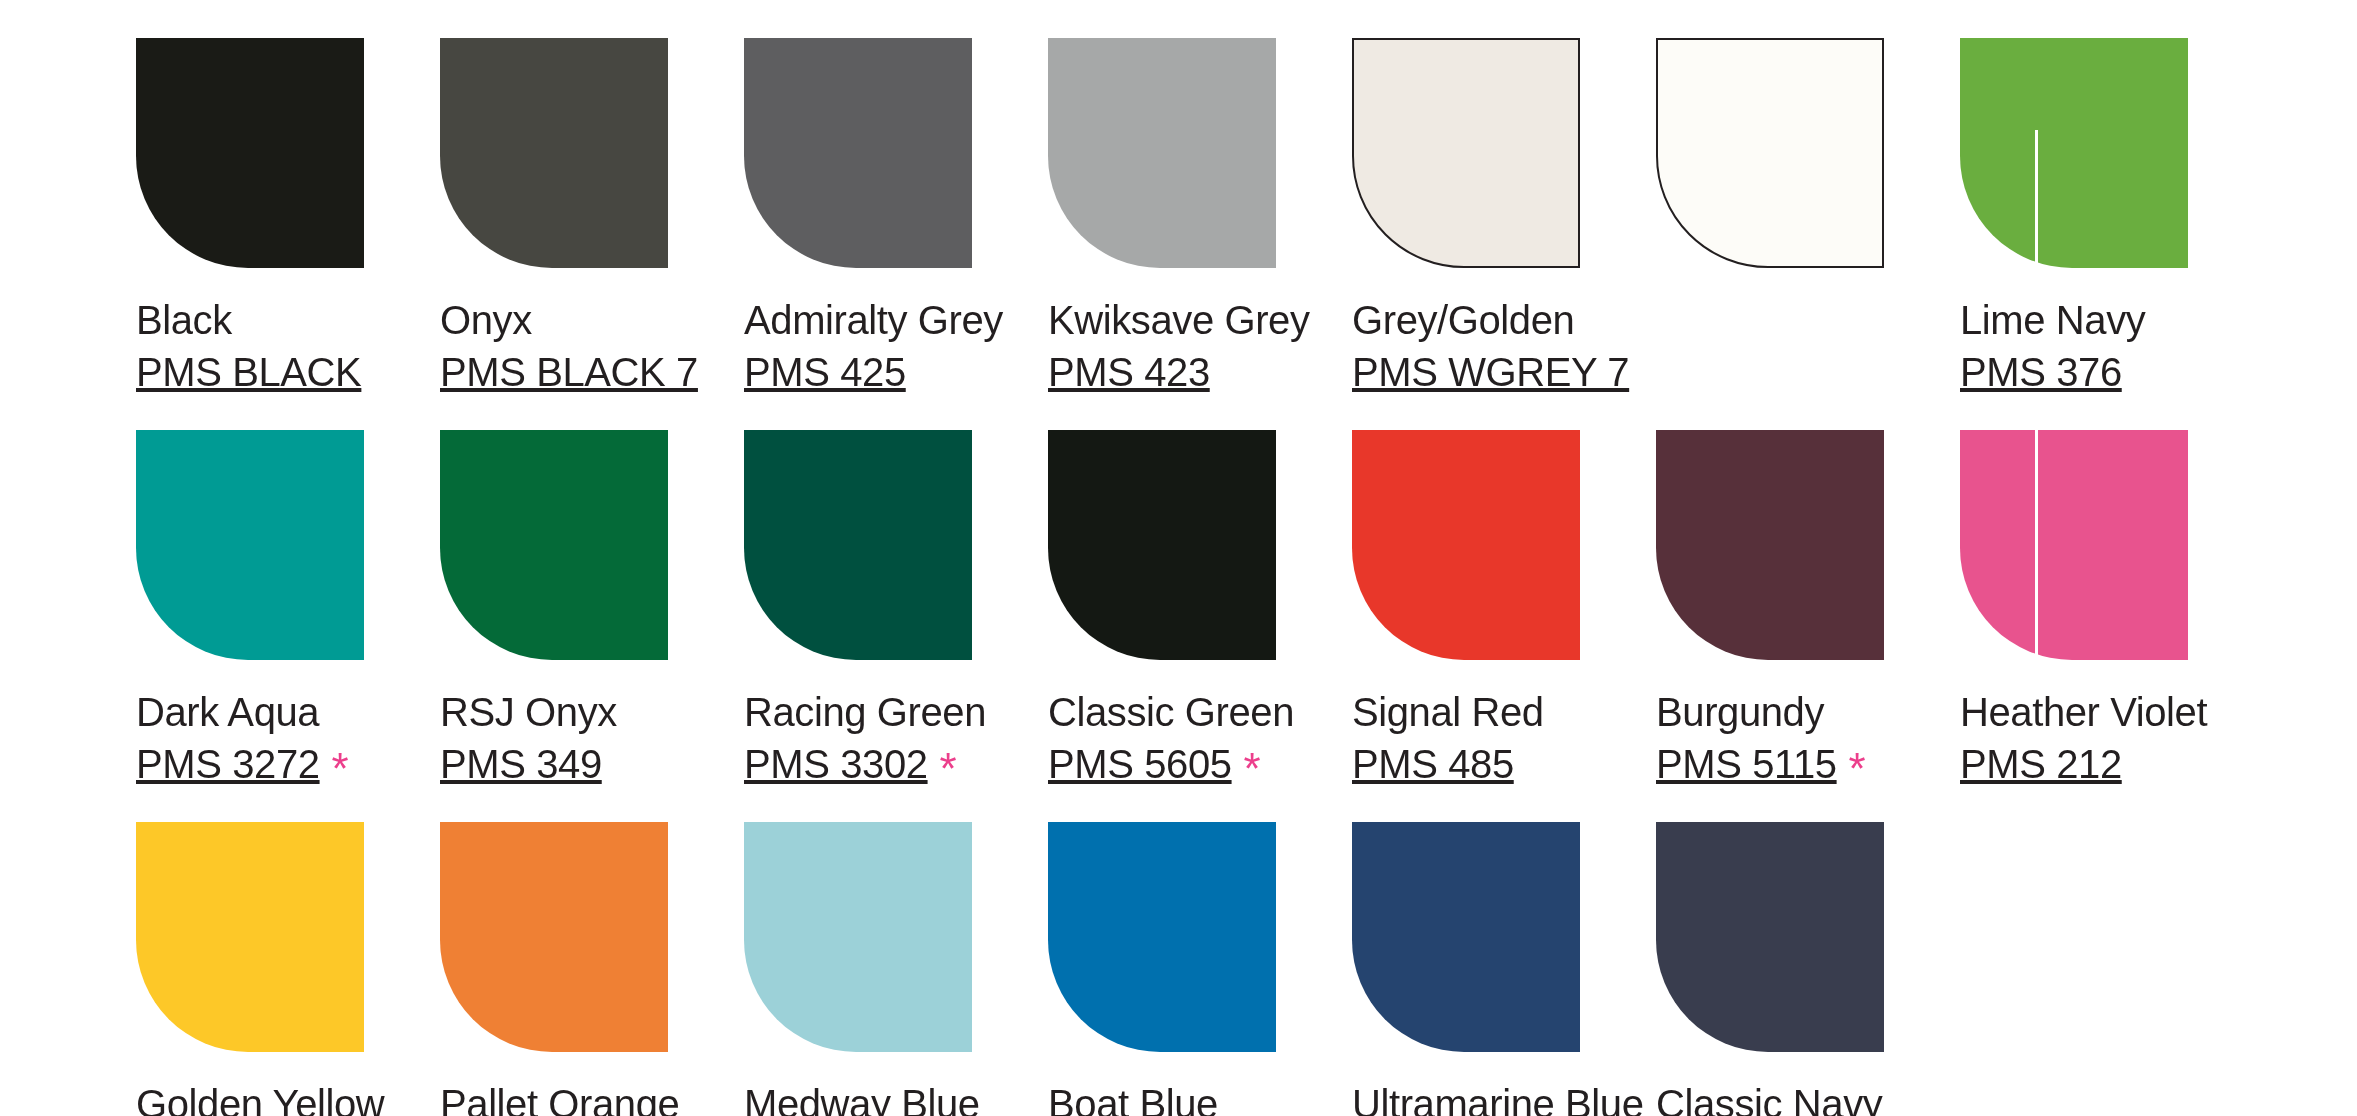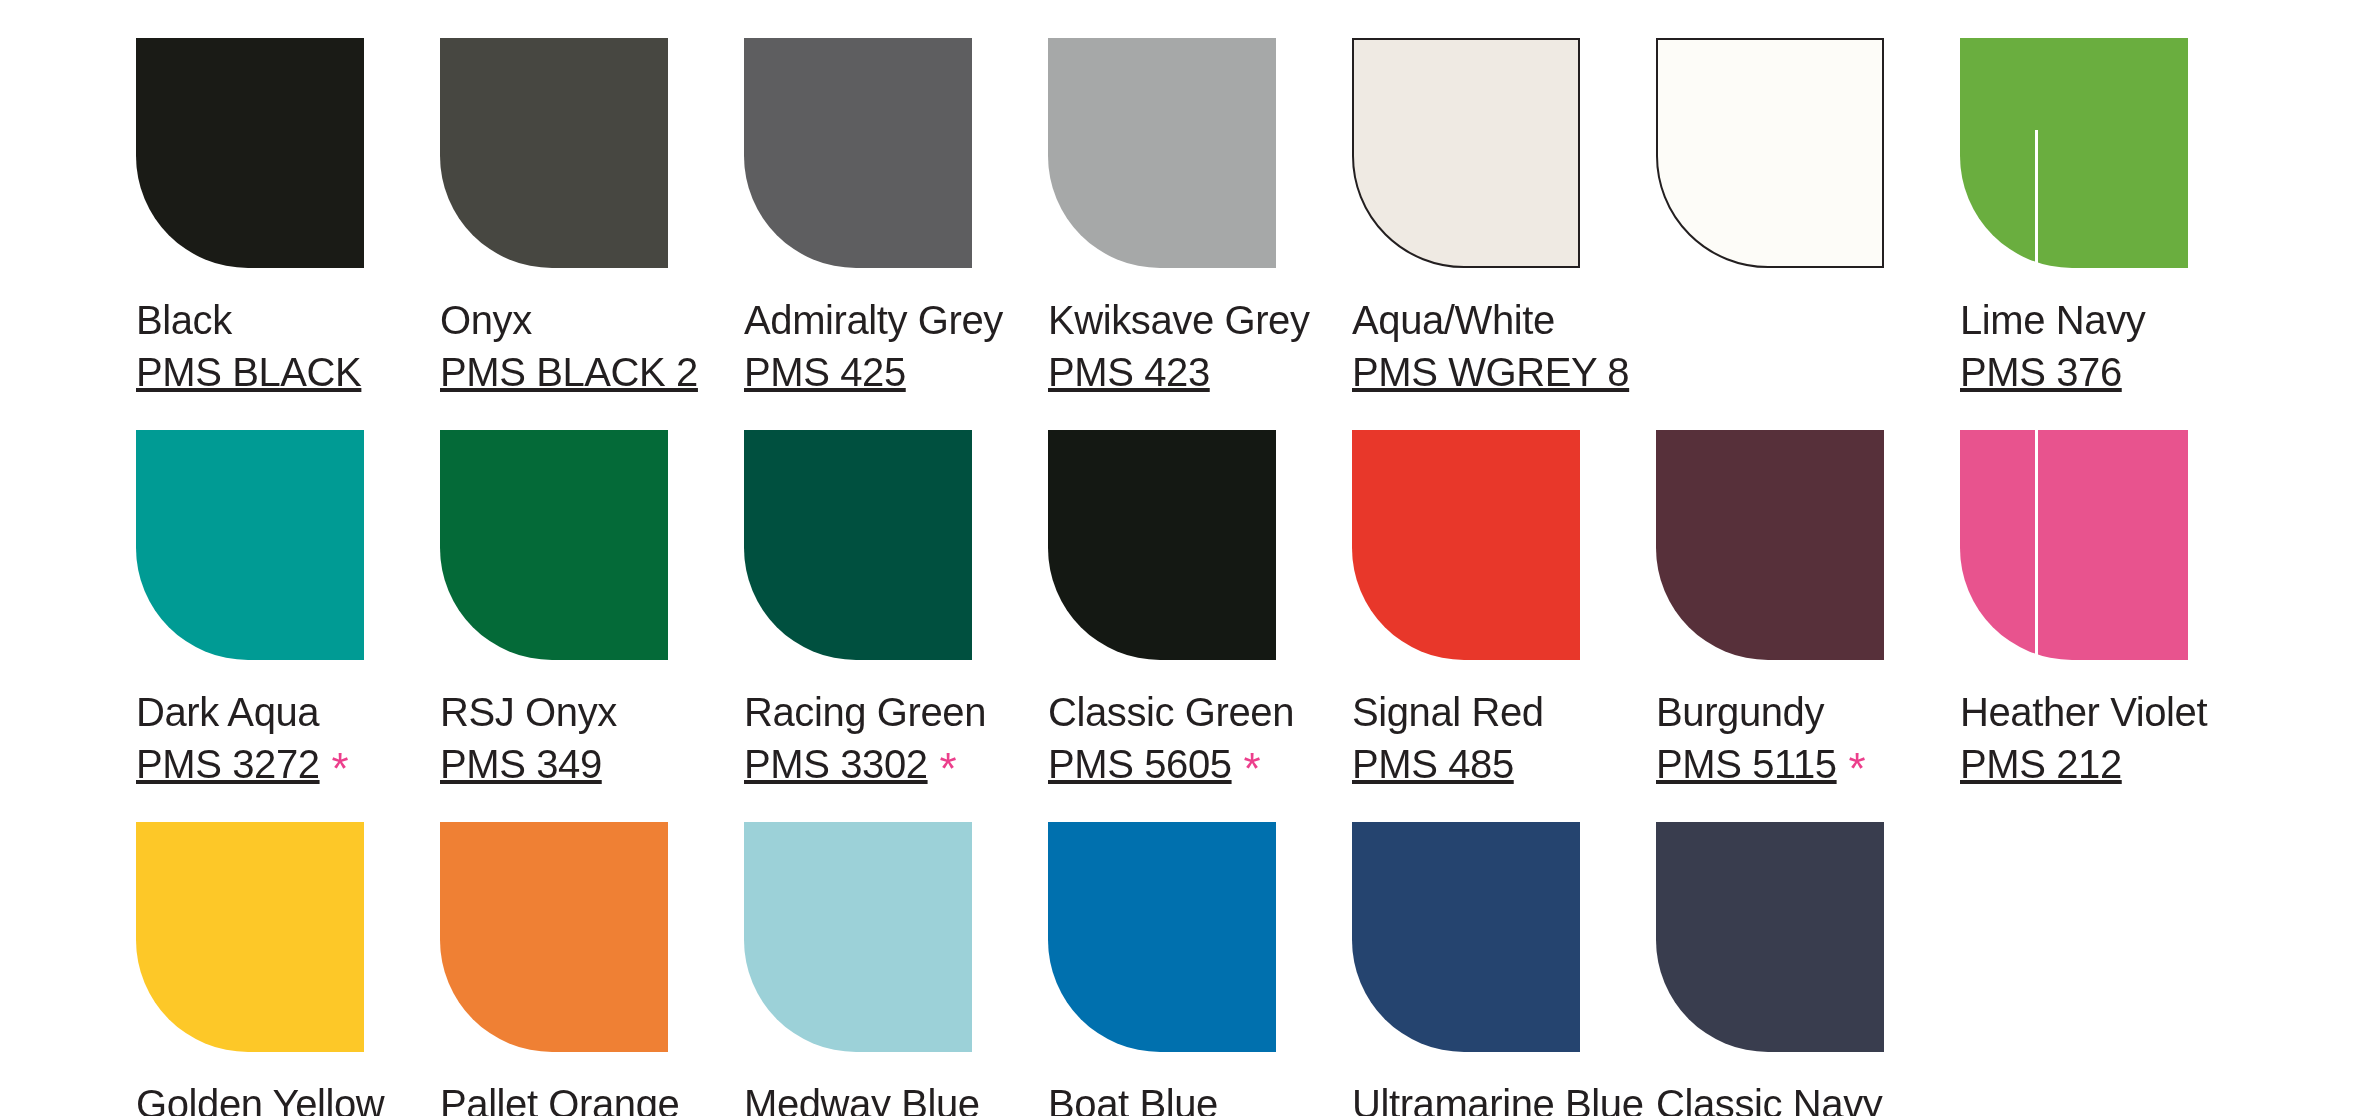--- a/index.html
+++ b/index.html
@@ -116,21 +116,21 @@
         <span class="chip-code"><span class="chip-code-text">PMS BLACK</span></span>
       </div>
     </div>
     <div class="swatch-cell">
       <div class="chip-wrap">
         <div class="chip" style="background: rgb(71, 71, 65);"></div>
 
       </div>
       <div class="chip-labels">
         <span class="chip-name">Onyx</span>
-        <span class="chip-code"><span class="chip-code-text">PMS BLACK 2</span></span>
+        <span class="chip-code"><span class="chip-code-text">PMS BLACK 7</span></span>
       </div>
     </div>
     <div class="swatch-cell">
       <div class="chip-wrap">
         <div class="chip" style="background: rgb(94, 94, 96);"></div>
 
       </div>
       <div class="chip-labels">
         <span class="chip-name">Admiralty Grey</span>
         <span class="chip-code"><span class="chip-code-text">PMS 425</span></span>
@@ -145,22 +145,22 @@
         <span class="chip-name">Kwiksave Grey</span>
         <span class="chip-code"><span class="chip-code-text">PMS 423</span></span>
       </div>
     </div>
     <div class="swatch-cell">
       <div class="chip-wrap">
         <div class="chip outlined" style="background: rgb(239, 234, 227); border-color: rgb(35, 31, 32);"></div>
 
       </div>
       <div class="chip-labels">
-        <span class="chip-name">Aqua/White</span>
-        <span class="chip-code"><span class="chip-code-text">PMS WGREY 8</span></span>
+        <span class="chip-name">Grey/Golden</span>
+        <span class="chip-code"><span class="chip-code-text">PMS WGREY 7</span></span>
       </div>
     </div>
     <div class="swatch-cell">
       <div class="chip-wrap">
         <div class="chip outlined" style="background: rgb(253, 252, 248); border-color: rgb(35, 31, 32);"></div>
 
       </div>
     </div>
     <div class="swatch-cell">
       <div class="chip-wrap">

